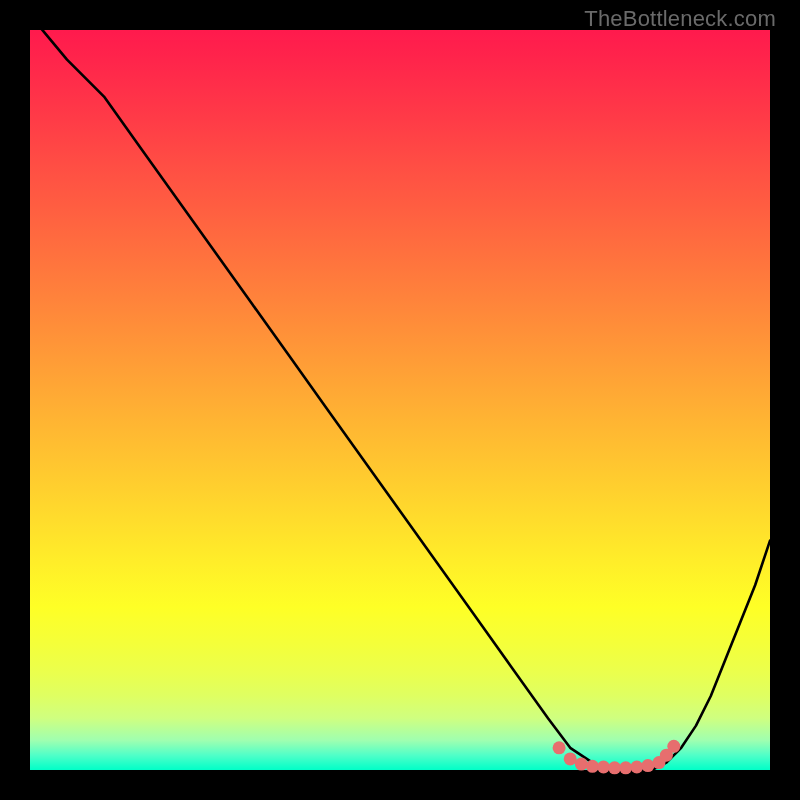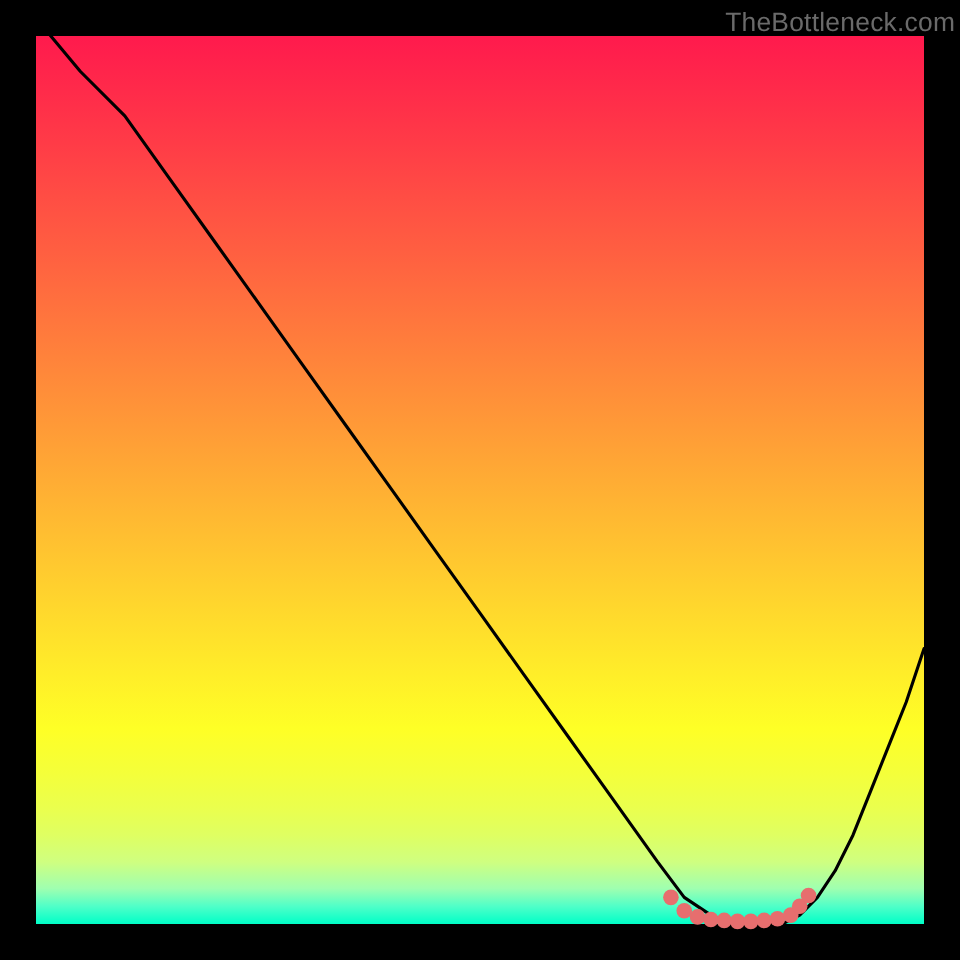--- a/index.html
+++ b/index.html
@@ -43,21 +43,21 @@
       #dfff62 90%,
       #cfff80 93%,
       #9fffb0 96%,
       #50ffc8 98%,
       #00ffc8 100%
     );
   }
   .watermark {
     position: absolute;
     top: 6px;
-    right: 4px;
+    right: 24px;
     color: #6a6a6a;
     font-size: 22px;
     font-weight: 500;
     letter-spacing: 0.2px;
     z-index: 5;
   }
   .curve-layer {
     position: absolute;
     left: 0;
     top: 0;

